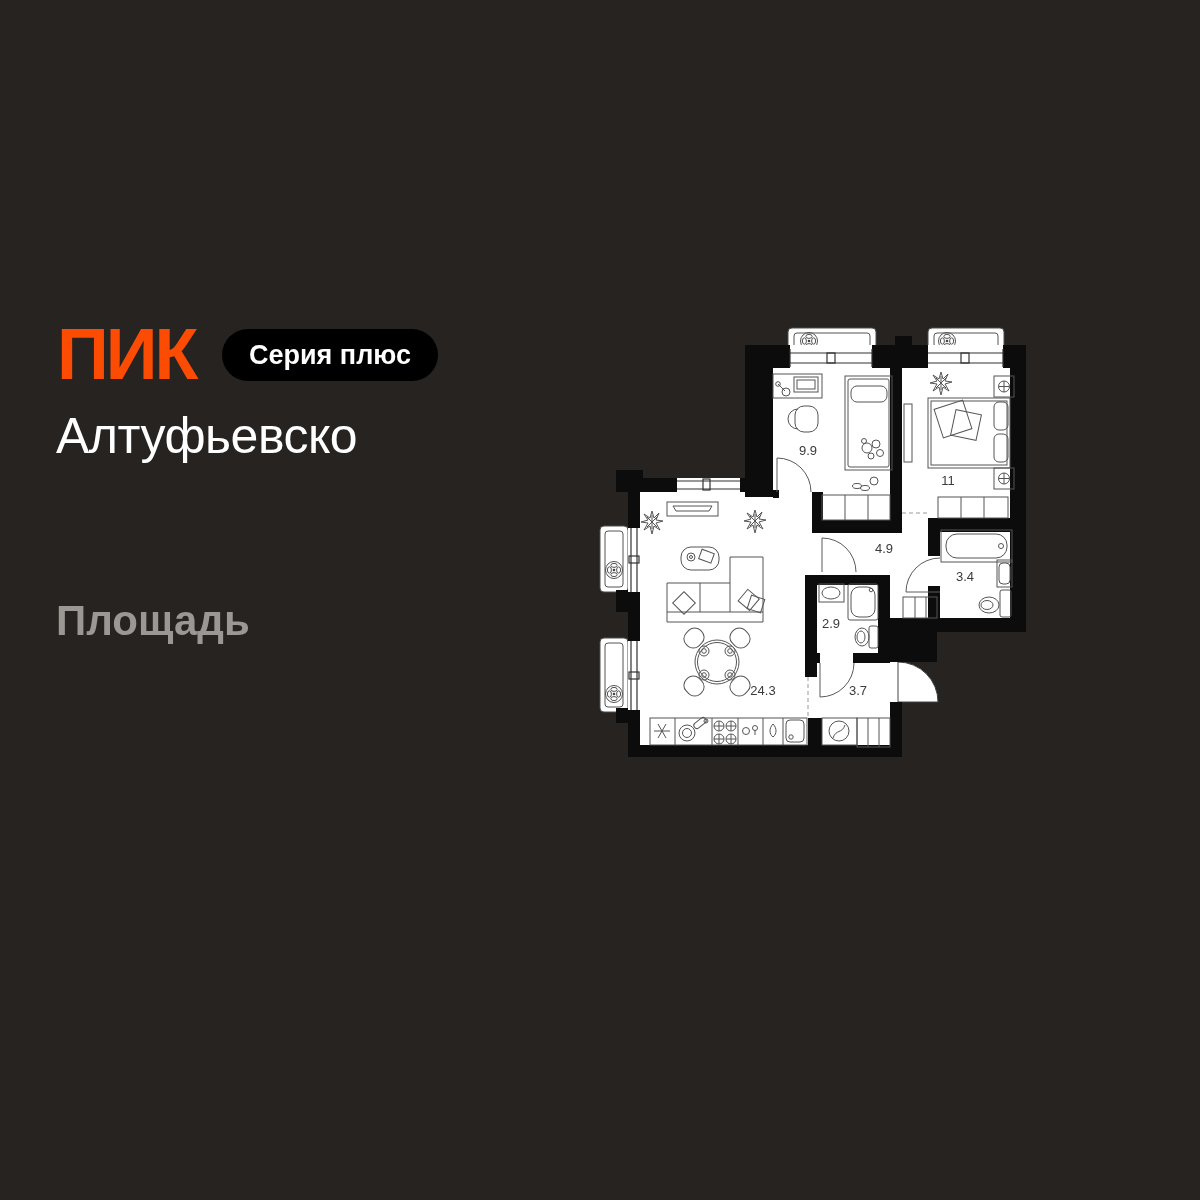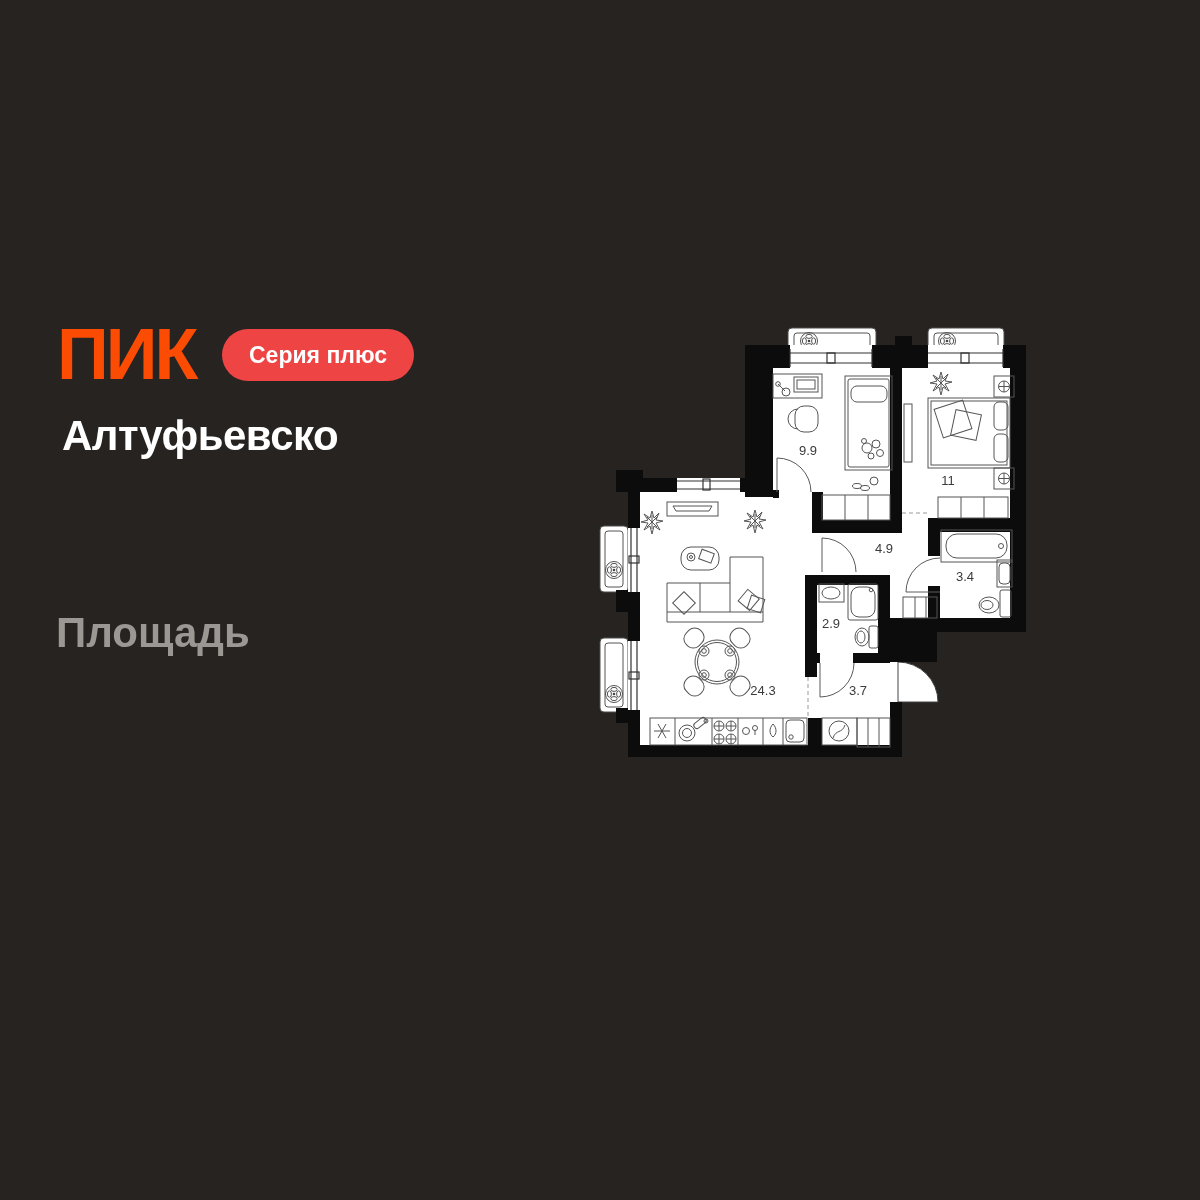--- a/index.html
+++ b/index.html
@@ -1,26 +1,26 @@
 <!DOCTYPE html>
 <html><head>
 <meta charset="utf-8">
 <style>
   html,body{margin:0;padding:0;background:#262321;}
   #card{position:relative;width:1200px;height:894px;background:#262321;overflow:hidden;
         font-family:"Liberation Sans",sans-serif;}
   .logo{position:absolute;left:57px;top:318px;font-size:72px;font-weight:800;
         letter-spacing:-3px;color:#FC4B02;line-height:1;}
   .badge{position:absolute;left:222px;top:329px;height:52px;line-height:52px;
-         padding:0 27px;border-radius:26px;background:#ef4444;color:#fff;
-         font-size:23px;font-weight:700;white-space:nowrap;}
-  .title{position:absolute;left:62px;top:404px;color:#fff;font-size:42px;
-         font-weight:700;line-height:64px;letter-spacing:-0.5px;}
+         padding:0 27px;border-radius:26px;background:#000000;color:#fff;
+         font-size:27px;font-weight:700;white-space:nowrap;}
+  .title{position:absolute;left:56px;top:404px;color:#fff;font-size:50px;
+         font-weight:400;line-height:64px;letter-spacing:-0.5px;}
   .area-label{position:absolute;left:56px;top:597px;color:#9B9792;font-size:42px;
-         font-weight:600;margin-top:12px;}
+         font-weight:600;}
   .area-value{position:absolute;left:56px;top:645px;color:#fff;font-size:61px;
          font-weight:700;}
   svg.plan{position:absolute;left:0;top:0;width:1200px;height:1200px;}
   svg.plan text{font-family:"Liberation Sans","DejaVu Sans",sans-serif;font-size:13px;
          fill:#3b3b3b;text-anchor:middle;}
   .wall{fill:#0c0c0c;}
   .thin{stroke:#555;fill:none;stroke-width:1;}
   .fix{stroke:#4f4f4f;fill:#fff;stroke-width:1;}
   .winline{stroke:#333;stroke-width:1.2;fill:none;}
   .dash{stroke:#999;stroke-width:1;stroke-dasharray:4 3;fill:none;}

